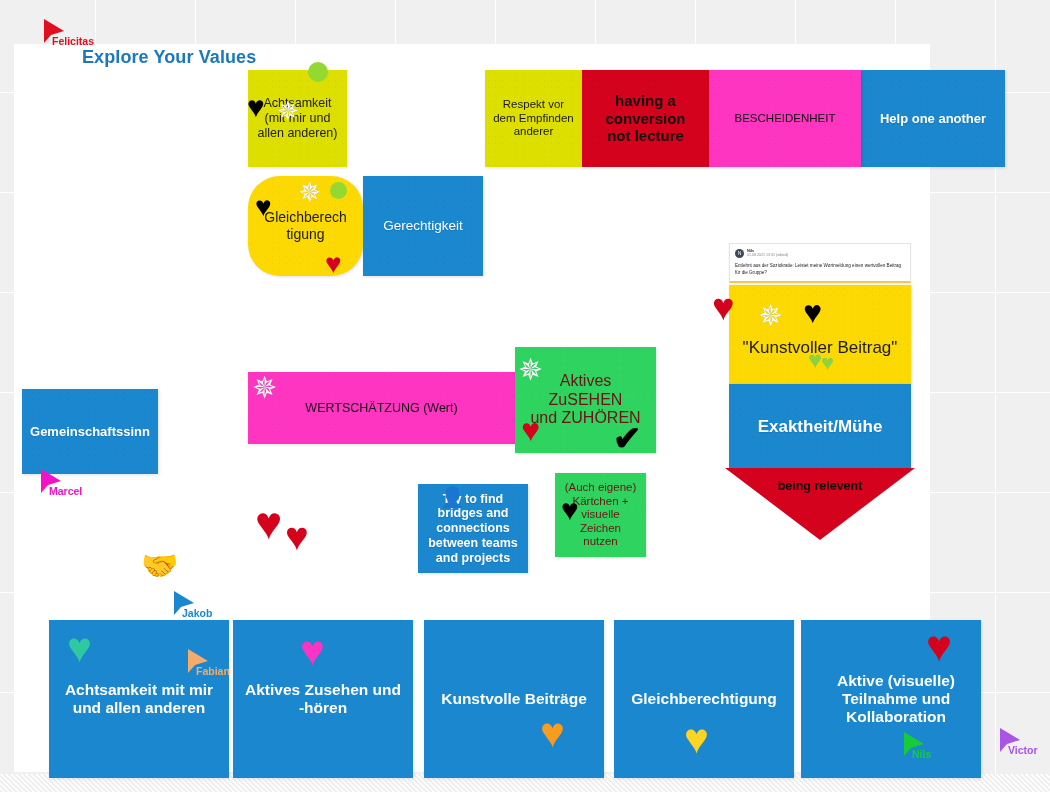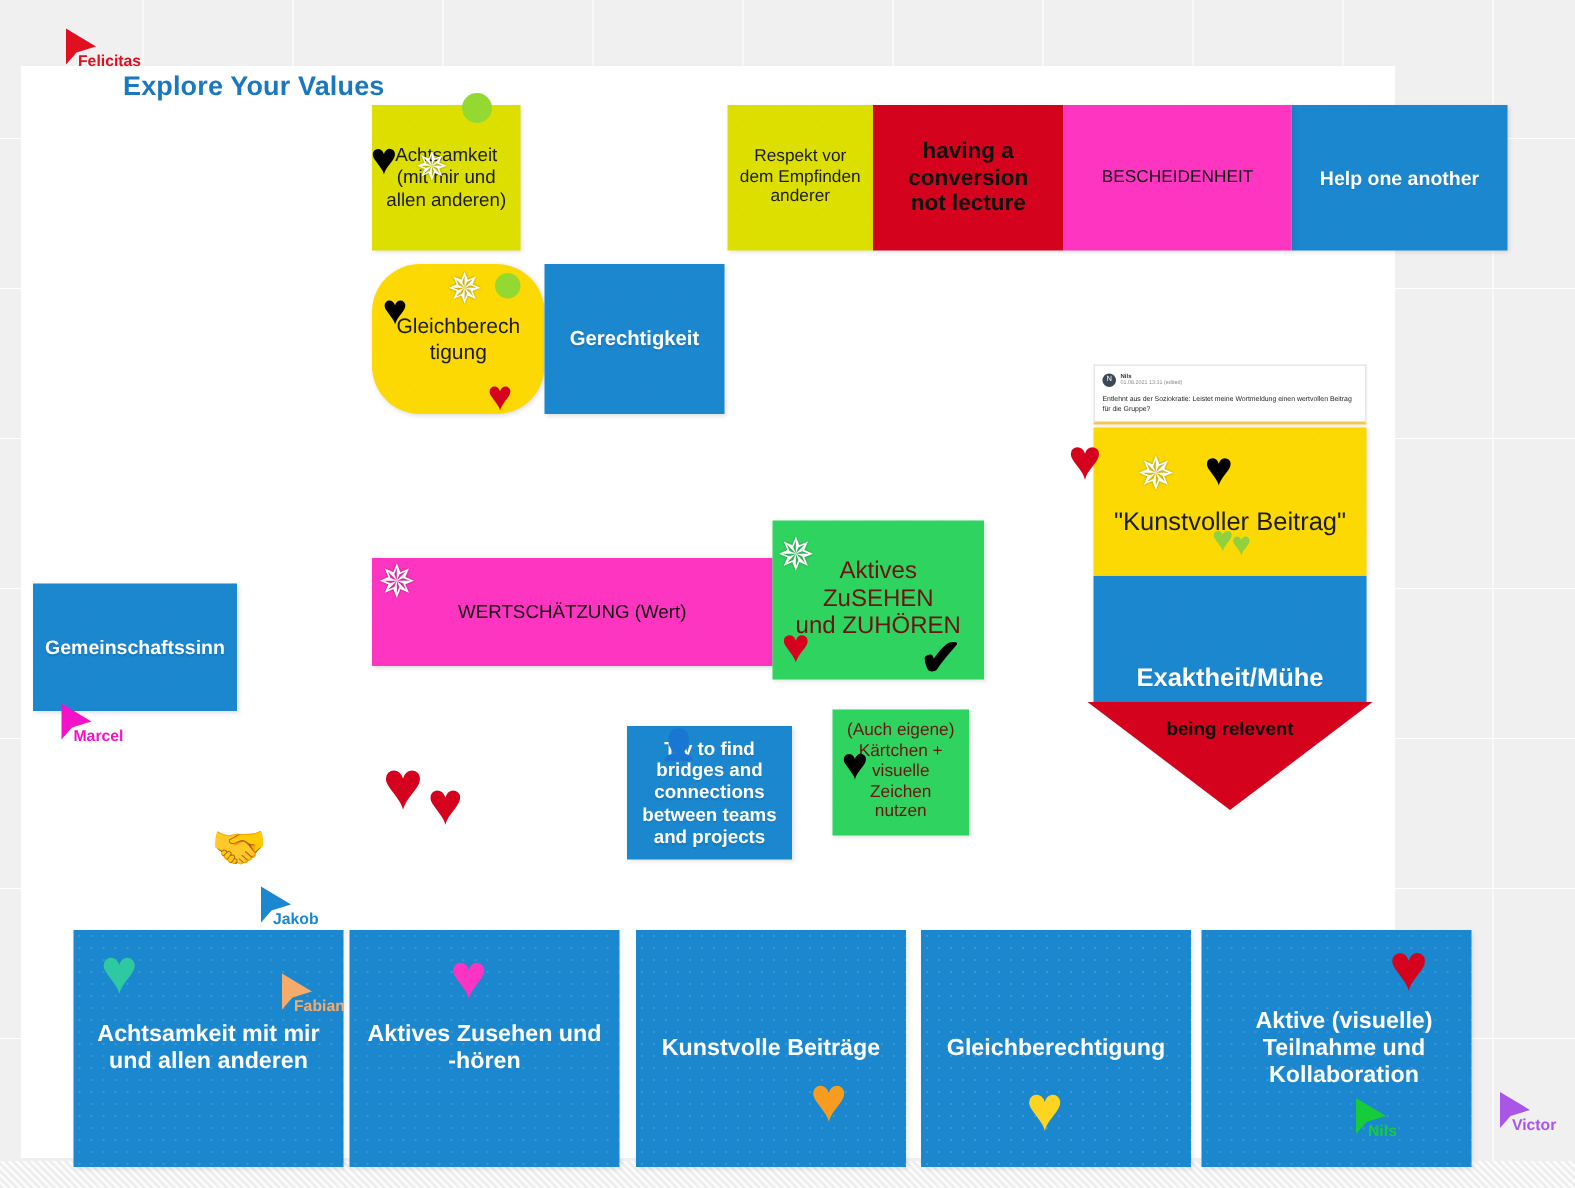--- a/index.html
+++ b/index.html
@@ -182,41 +182,41 @@
   </div>
 
   <div class="note c-yellow" style="left:248px; top:176px; width:115px; height:100px; font-size:14px;border-radius:32px;">
     <div class="note-text">Gleichberech tigung</div>
   </div>
   <span class="star" style="left:298px; top:176px; font-size:28px;">✵</span>
   <div class="dot-green" style="left:330px; top:182px; width:17px; height:17px;"></div>
   <span class="sticker heart-black" style="left:255px; top:193px; font-size:28px;">♥</span>
   <span class="sticker heart-red" style="left:325px; top:250px; font-size:28px;">♥</span>
 
-  <div class="note c-blue" style="left:363px; top:176px; width:120px; height:100px; font-size:13.5px; font-weight:bold;">
+  <div class="note c-blue" style="left:363px; top:176px; width:120px; height:100px; font-size:13.5px; font-weight:normal;">
     <div class="note-text shadowtxt">Gerechtigkeit</div>
   </div>
 
   <div id="comment-card">
     <div class="av">N</div>
     <div class="cm-author">Nils</div>
     <div class="cm-date">01.08.2021 13:31 (edited)</div>
     <div class="cm-body">Entlehnt aus der Soziokratie: Leistet meine Wortmeldung einen wertvollen Beitrag für die Gruppe?</div>
   </div>
 
   <div class="note c-yellow" style="left:729px; top:285px; width:182px; height:99px; font-size:17px; align-items:flex-end; padding-bottom:26px;">
     <div class="note-text">"Kunstvoller Beitrag"</div>
   </div>
   <span class="sticker heart-red" style="left:712px; top:288px; font-size:38px;">♥</span>
   <span class="star" style="left:758px; top:298px; font-size:30px;">✵</span>
   <span class="sticker heart-black" style="left:803px; top:296px; font-size:32px;">♥</span>
   <span class="sticker heart-green" style="left:808px; top:348px; font-size:24px;">♥</span>
   <span class="sticker heart-green" style="left:821px; top:352px; font-size:22px;">♥</span>
 
-  <div class="note c-blue" style="left:729px; top:384px; width:182px; height:84px; font-size:17px; font-weight:bold; align-items:flex-end; padding-top:8px;">
+  <div class="note c-blue" style="left:729px; top:384px; width:182px; height:84px; font-size:17px; font-weight:bold; align-items:center; padding-top:8px;">
     <div class="note-text shadowtxt">Exaktheit/Mühe</div>
   </div>
 
   <div class="red-triangle" style="left:725px; top:468px;"></div>
   <div style="position:absolute; left:729px; top:479px; width:182px; text-align:center; color:#0d0d0d; font-weight:bold; font-size:12.5px; z-index:5;">being relevent</div>
 
   <div class="note c-magenta" style="left:248px; top:372px; width:267px; height:72px; font-size:12.5px;">
     <div class="note-text">
       <div>WERTSCHÄTZUNG (Wert)</div>
     </div>

